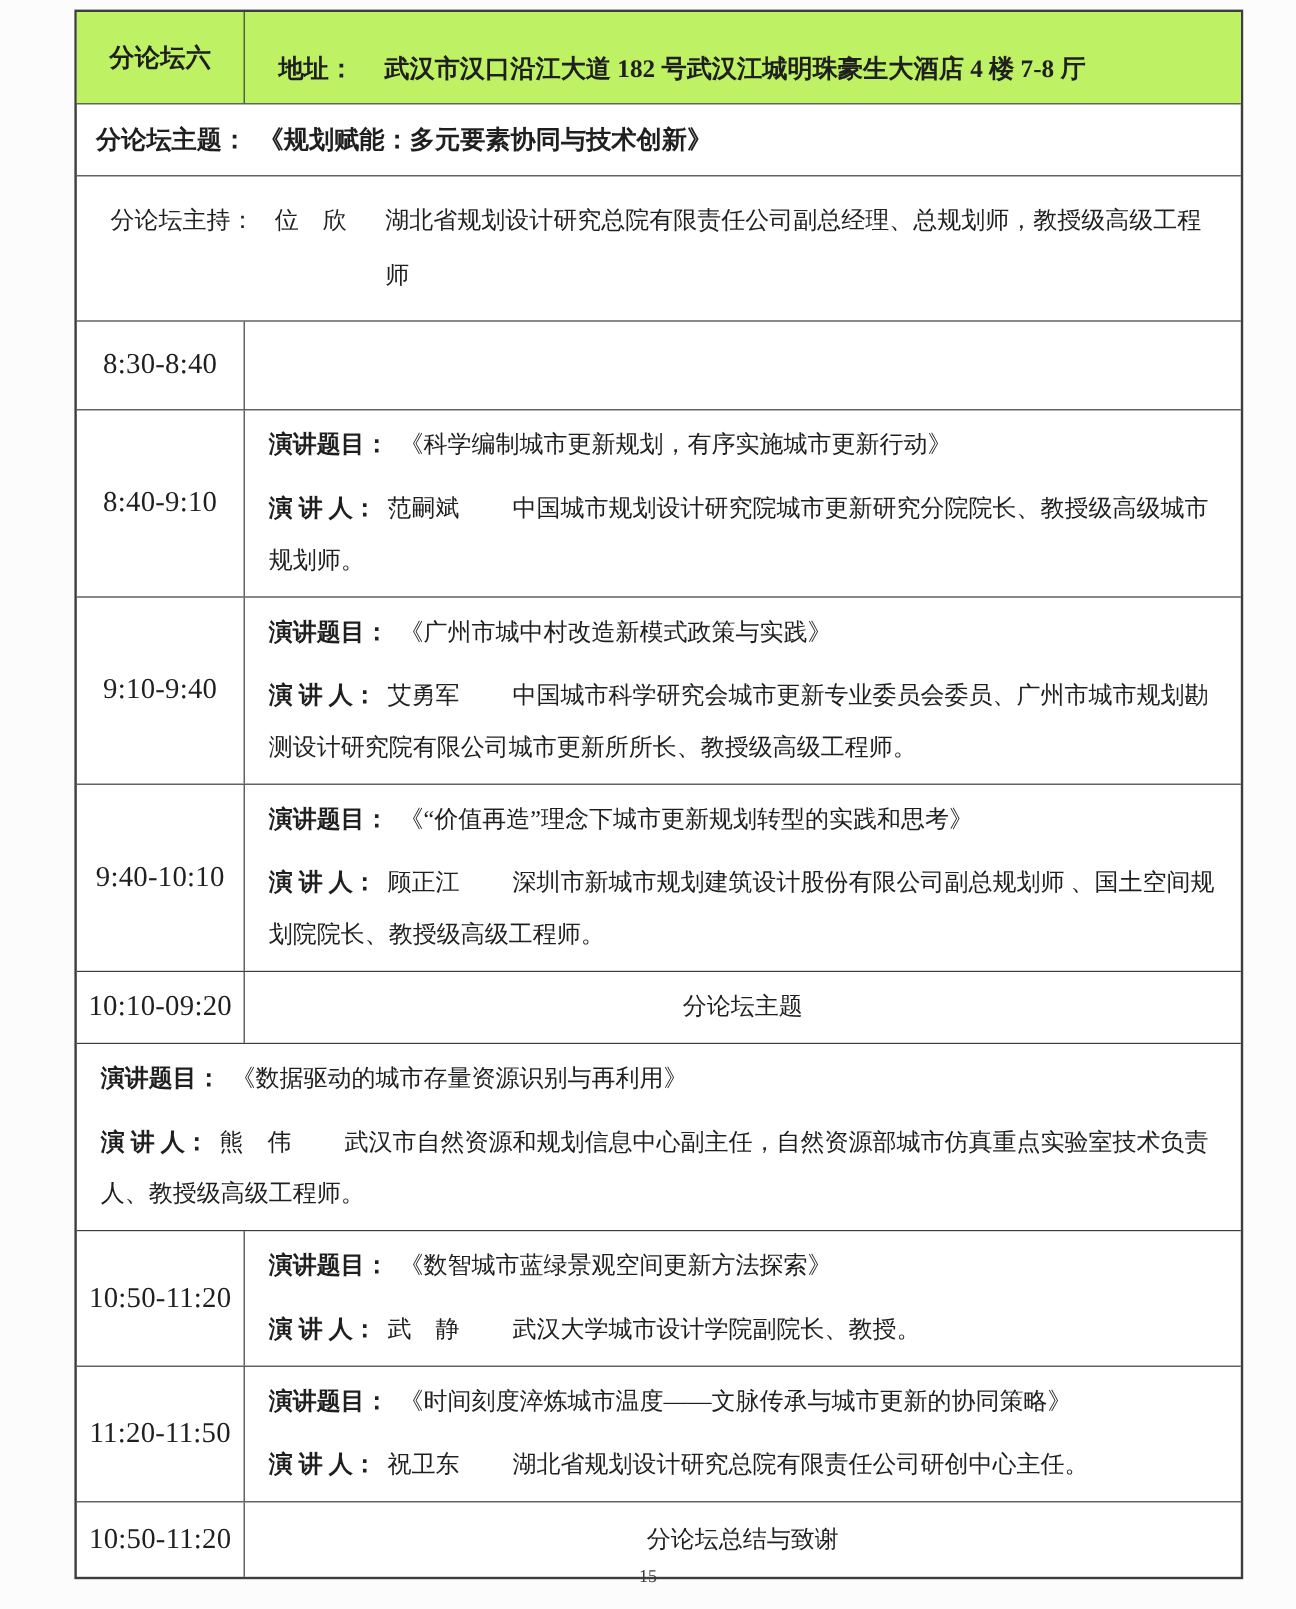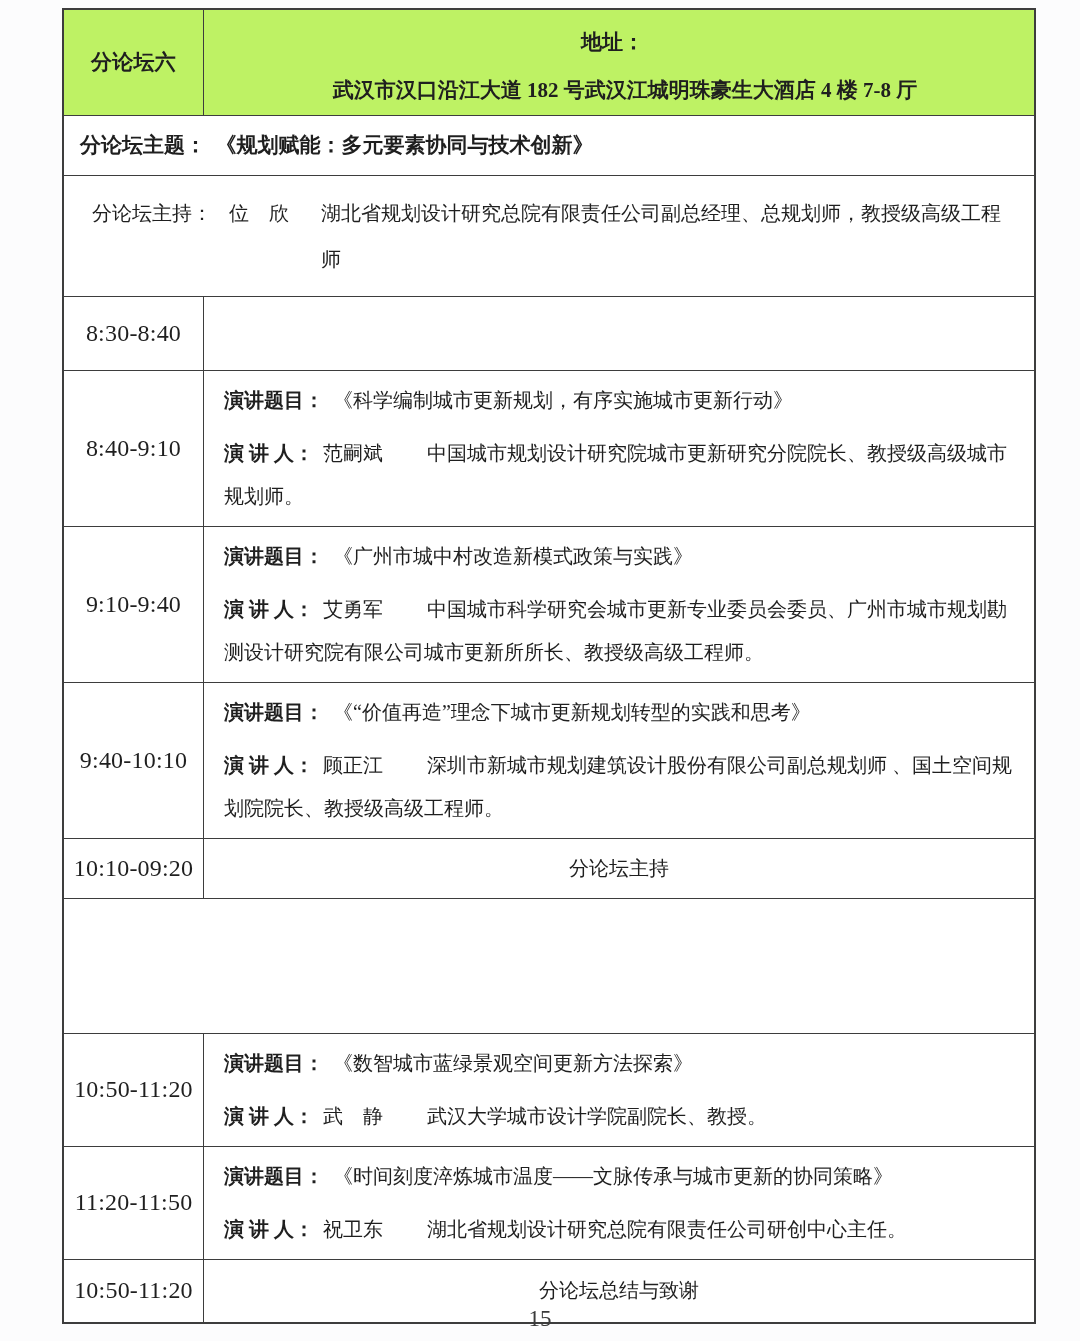--- a/index.html
+++ b/index.html
@@ -29,32 +29,32 @@
     padding:8px 12px 8px 20px;
     font-size:20px;line-height:2.15;
   }
   .content-cell.center{align-items:center;padding-left:12px;}
   .full-cell{
     flex:1;display:flex;align-items:flex-start;box-sizing:border-box;
     padding:14px 16px 14px 28px;font-size:20px;line-height:2.3;
   }
   .header-row{background:#bef264;}
   .header-row .time-cell{font-weight:700;font-size:21px;border-right:1px solid #3d3d3d;}
-  .header-row .full-cell{align-items:center;padding-top:8px;padding-bottom:0;font-weight:700;font-size:21px;flex-direction:column;}
+  .header-row .full-cell{align-items:center;padding-top:18px;padding-bottom:0;font-weight:700;font-size:21px;}
   .theme-row .full-cell{align-items:center;font-weight:700;font-size:21px;padding-top:0;padding-bottom:0;padding-left:16px;}
   .lbl{font-weight:700;margin-right:0.45em;white-space:nowrap;}
   .addr-lbl{font-weight:700;margin-right:1.2em;white-space:nowrap;}
   .speaker-name{margin-right:2.2em;white-space:nowrap;}
   .host-name{margin:0 1.6em 0 0.4em;white-space:nowrap;}
   .line{margin:0;}
   .line + .line{margin-top:10px;}
   .host-affil{flex:1;}
   .page-footer{
     position:absolute;left:0;top:1306px;width:1080px;
-    text-align:center;font-size:23px;color:#3a3a3a;
+    text-align:center;font-size:15px;color:#3a3a3a;
   }
 </style>
 </head>
 <body>
 
 <div class="agenda-table">
 
   <div class="row header-row" style="min-height:76px;">
     <div class="time-cell">分论坛六</div>
     <div class="full-cell">
@@ -102,25 +102,29 @@
     <div class="time-cell">9:40-10:10</div>
     <div class="content-cell">
       <p class="line"><span class="lbl">演讲题目：</span><span>《“价值再造”理念下城市更新规划转型的实践和思考》</span></p>
       <p class="line"><span class="lbl">演 讲 人：</span><span class="speaker-name">顾正江</span><span>深圳市新城市规划建筑设计股份有限公司副总规划师 、国土空间规划院院长、教授级高级工程师。</span></p>
     </div>
   </div>
 
   <div class="row" style="min-height:60px;">
     <div class="time-cell">10:10-09:20</div>
     <div class="content-cell center">
-      <p class="line">分论坛主持</p>
+      <p class="line">分论坛主题</p>
     </div>
   </div>
 
   <div class="row" style="min-height:135px;">
+    <div class="content-cell">
+      <p class="line"><span class="lbl">演讲题目：</span><span>《数据驱动的城市存量资源识别与再利用》</span></p>
+      <p class="line"><span class="lbl">演 讲 人：</span><span class="speaker-name">熊　伟</span><span>武汉市自然资源和规划信息中心副主任，自然资源部城市仿真重点实验室技术负责人、教授级高级工程师。</span></p>
+    </div>
   </div>
 
   <div class="row" style="min-height:105px;">
     <div class="time-cell">10:50-11:20</div>
     <div class="content-cell">
       <p class="line"><span class="lbl">演讲题目：</span><span>《数智城市蓝绿景观空间更新方法探索》</span></p>
       <p class="line"><span class="lbl">演 讲 人：</span><span class="speaker-name">武　静</span><span>武汉大学城市设计学院副院长、教授。</span></p>
     </div>
   </div>
 

